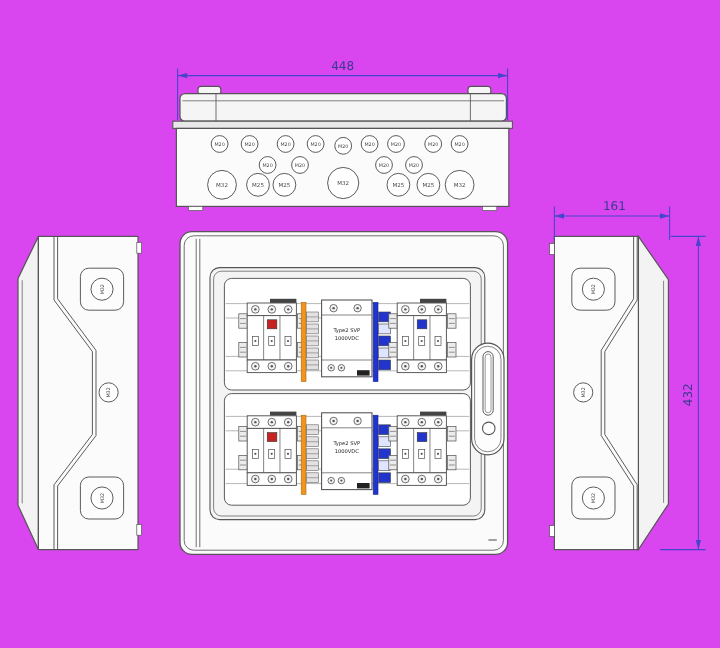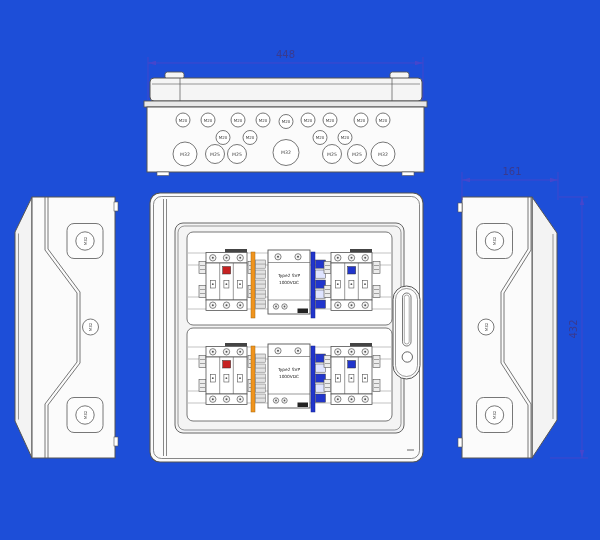--- a/index.html
+++ b/index.html
@@ -1,16 +1,16 @@
 <!DOCTYPE html>
 <html><head>
 <meta charset="utf-8">
 <style>
   html,body{margin:0;padding:0;background:#ffffff;}
-  .stage{width:600px;height:540px;position:relative;background:#1d4ed8;overflow:hidden;}
+  .stage{width:600px;height:540px;position:relative;background:#d946ef;overflow:hidden;}
   svg{display:block;}
   text{font-family:"DejaVu Sans", sans-serif;}
   .ln{stroke:#555;fill:none;}
   .dimln{stroke:#4646cc;stroke-width:0.9;fill:none;}
   .dimarrow{fill:#4646cc;stroke:none;}
   .dim{font-size:10px;fill:#3a3a8f;text-anchor:middle;}
   .ko{fill:#ffffff;stroke:#555;stroke-width:0.8;}
   .kt{font-size:4px;fill:#444;text-anchor:middle;}
   .kt2{font-size:4.6px;fill:#444;text-anchor:middle;}
   .spdtxt{font-size:4.3px;fill:#222;text-anchor:middle;}

